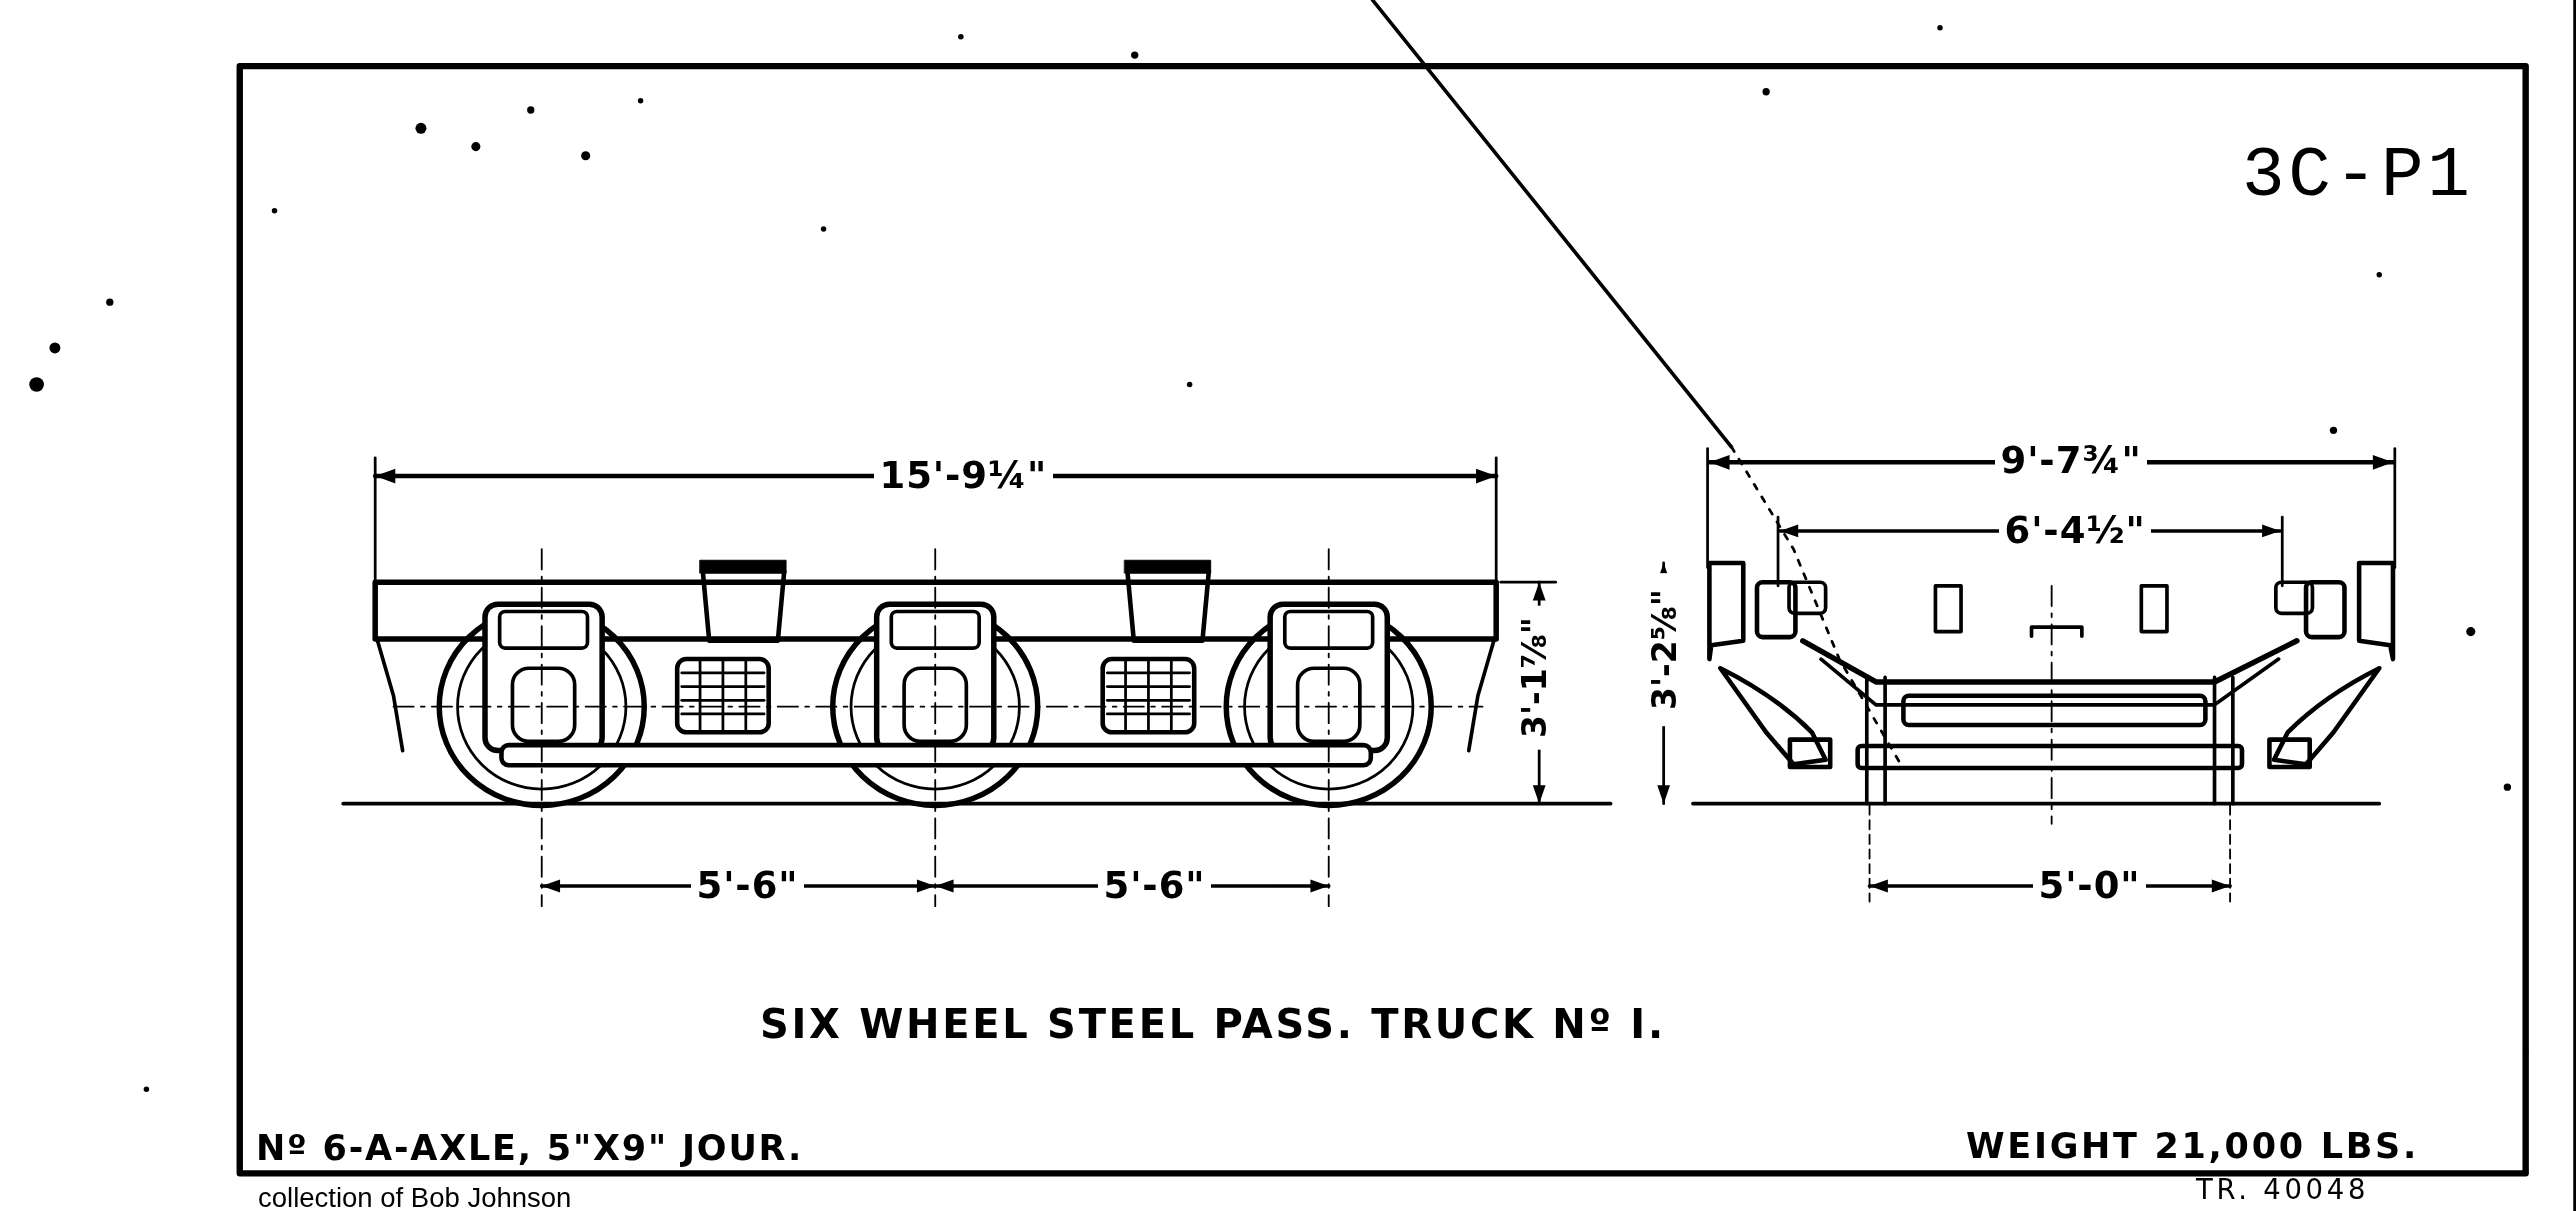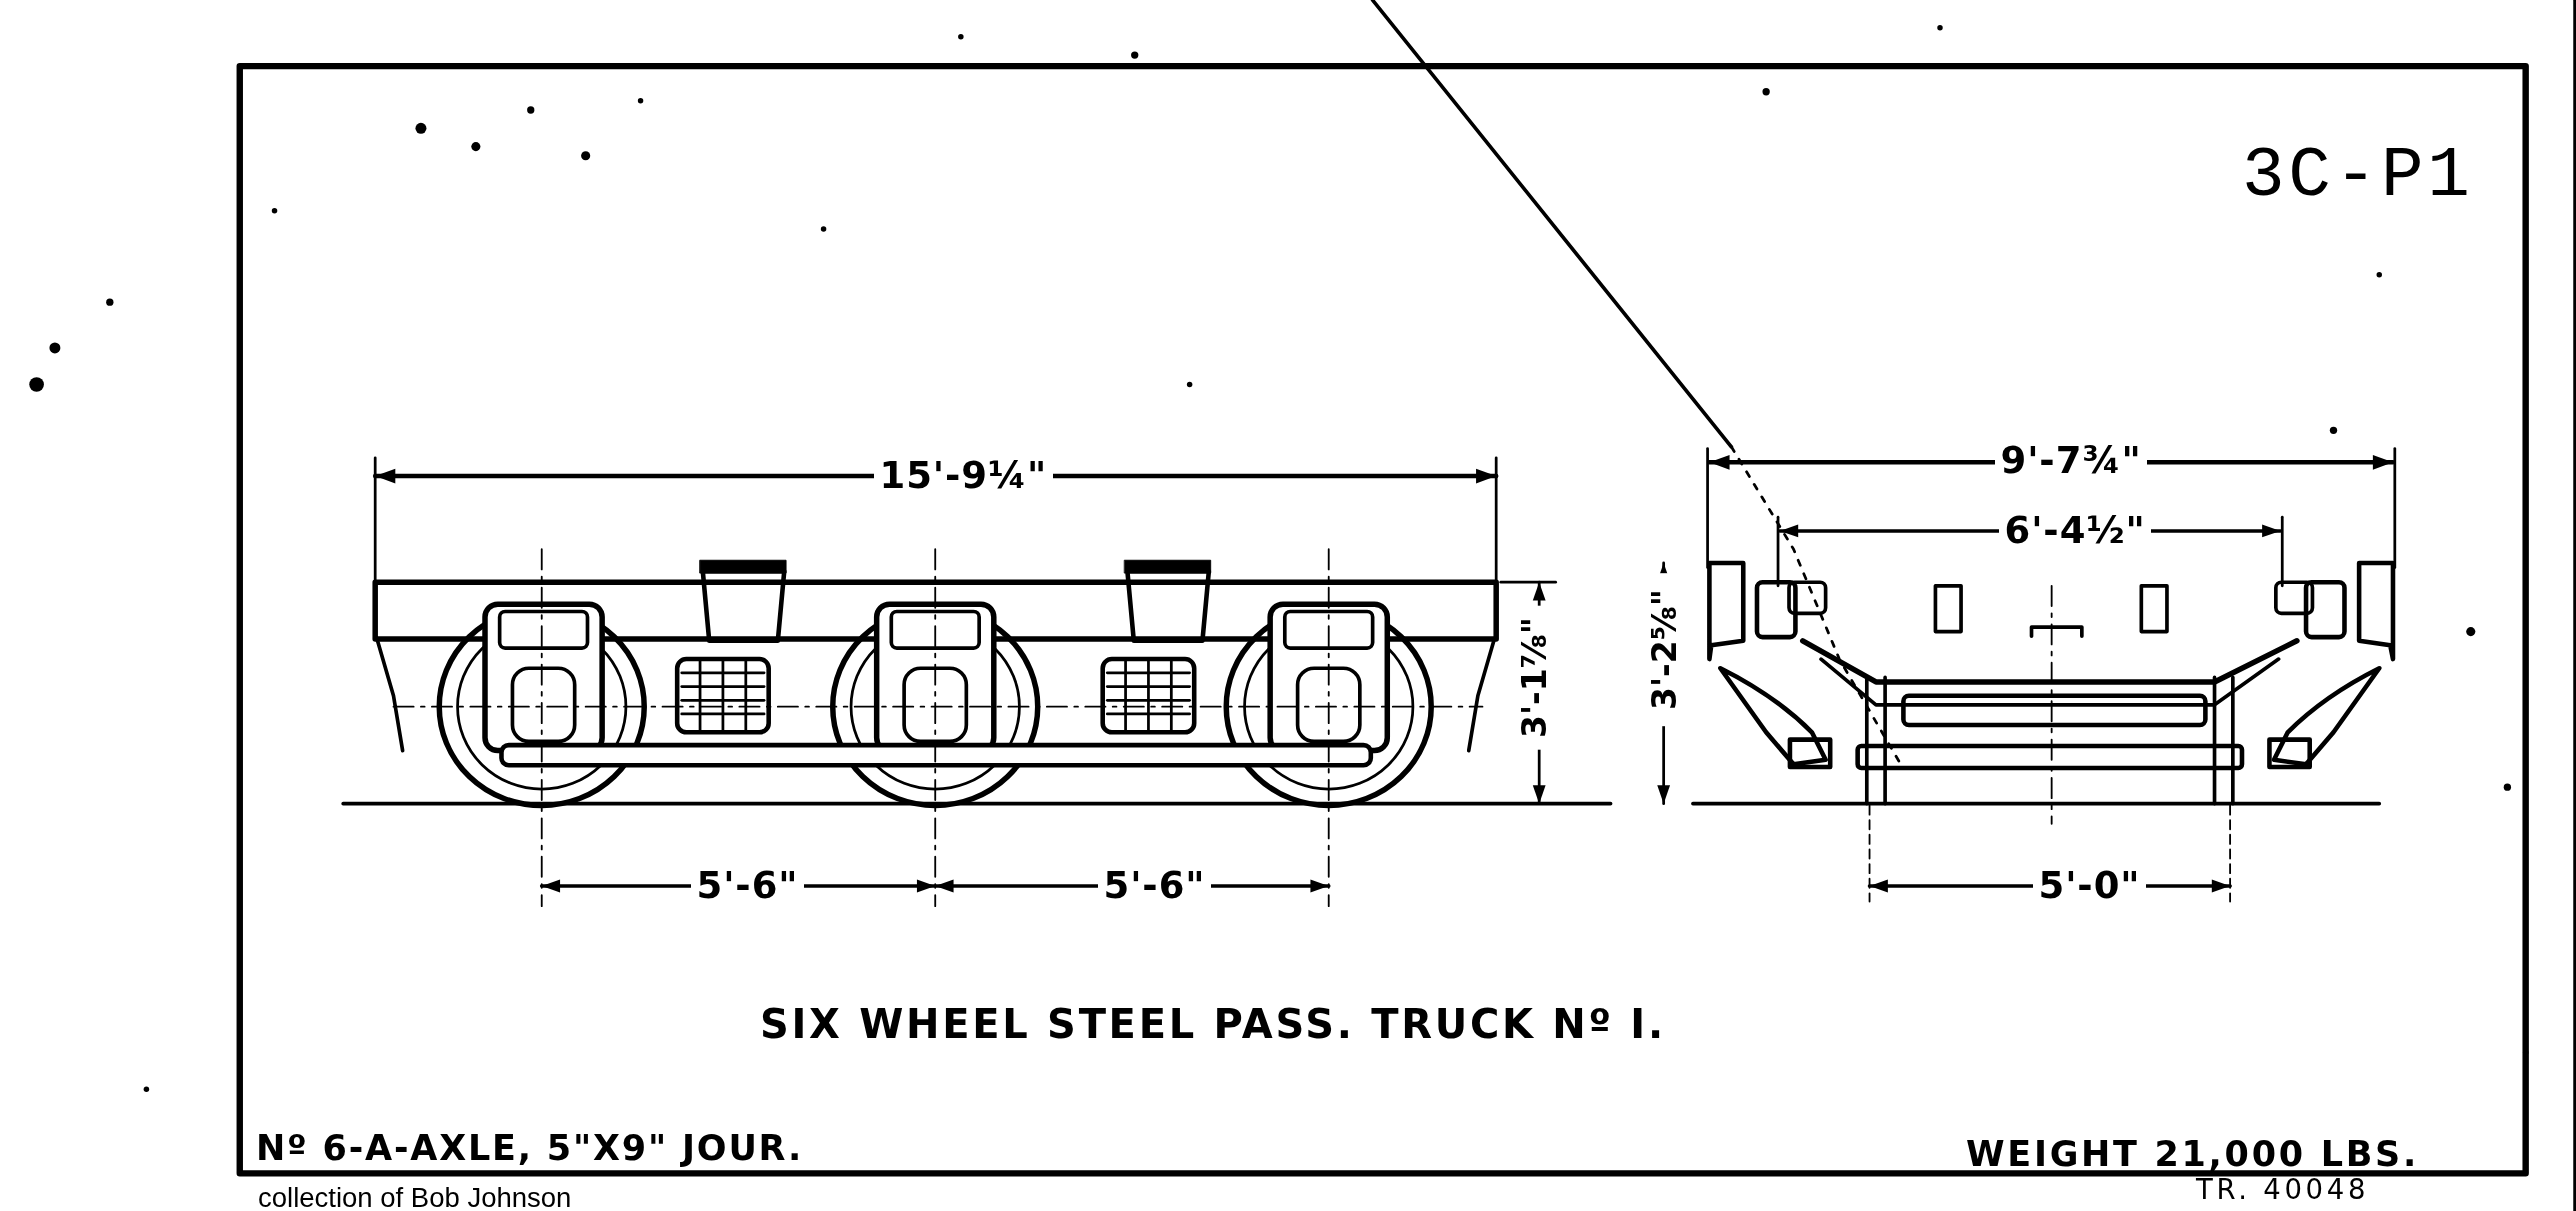--- a/index.html
+++ b/index.html
@@ -4,21 +4,21 @@
   <style>
     html, body { margin: 0; padding: 0; background: #ffffff; }
     body { width: 2576px; height: 1212px; position: relative; overflow: hidden; font-family: "Liberation Sans", sans-serif; }
     #canvas { position: absolute; left: 0; top: 0; width: 2576px; height: 1212px; }
     .label { position: absolute; color: #000; font-family: "DejaVu Sans", sans-serif; font-weight: bold; white-space: nowrap; }
     .dim { font-size: 37px; letter-spacing: 0.9px; background: #fff; padding: 0 5.5px; line-height: 40px; }
     .dim-v { font-size: 33px; transform: rotate(-90deg); transform-origin: center center; background: #fff; padding: 0 3.7px; line-height: 37px; }
     .drawing-id { position: absolute; left: 2242px; top: 108px; font-family: Liberation Mono, monospace; font-size: 71px; font-weight: normal; color: #000; letter-spacing: 3.7px; margin-top: 28px; }
     .title { left: 752px; top: 1001px; font-size: 40px; letter-spacing: 2.7px; margin-left: 8px; }
     .axle { left: 256px; top: 1128px; font-size: 35px; letter-spacing: 1.8px; }
-    .weight { left: 1966px; top: 1126px; font-size: 35px; letter-spacing: 2.7px; margin-top: 8px; }
+    .weight { left: 1966px; top: 1126px; font-size: 35px; letter-spacing: 2.7px; }
     .tracing { left: 2196px; top: 1173px; font-size: 27.5px; letter-spacing: 3.7px; font-weight: normal; }
     .credit { position: absolute; left: 258px; top: 1182px; font-family: "Liberation Sans", sans-serif; font-size: 27.5px; color: #000; }
   </style>
 </head>
 <body>
 
 <svg id="canvas" viewBox="0 0 2815 1324" xmlns="http://www.w3.org/2000/svg">
   <g fill="none" stroke="#000" stroke-linecap="round" stroke-linejoin="round">
 
     <rect x="262" y="72" width="2498" height="1210" stroke-width="7"></rect>

